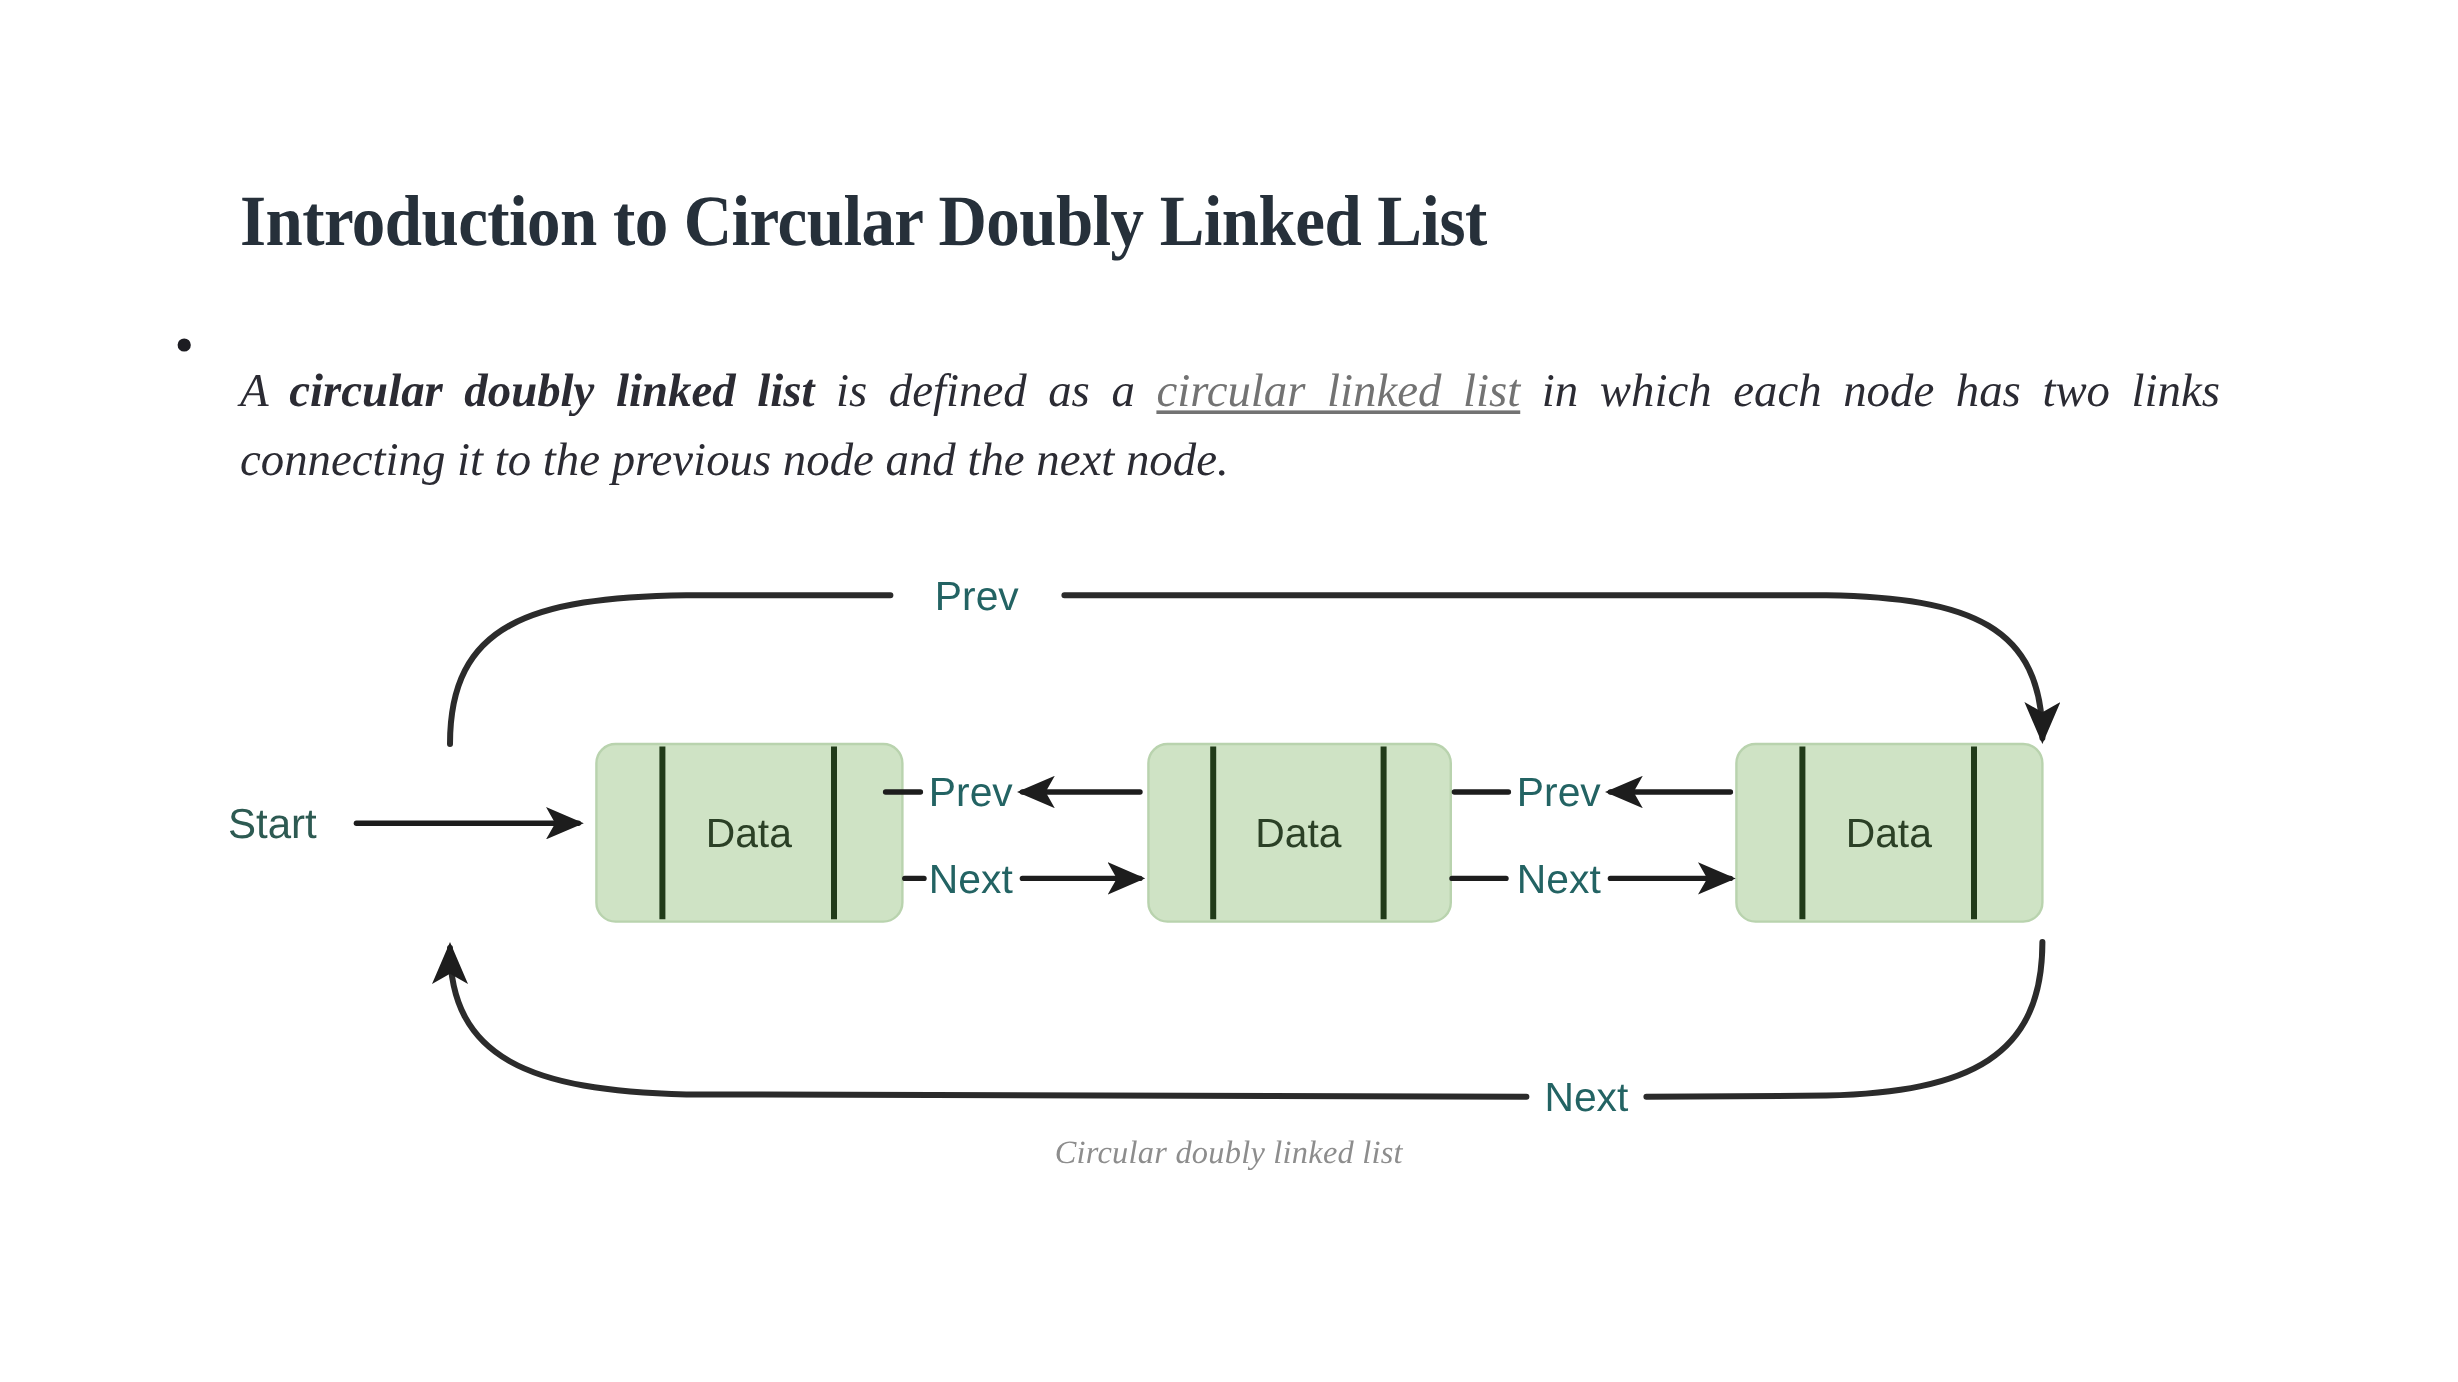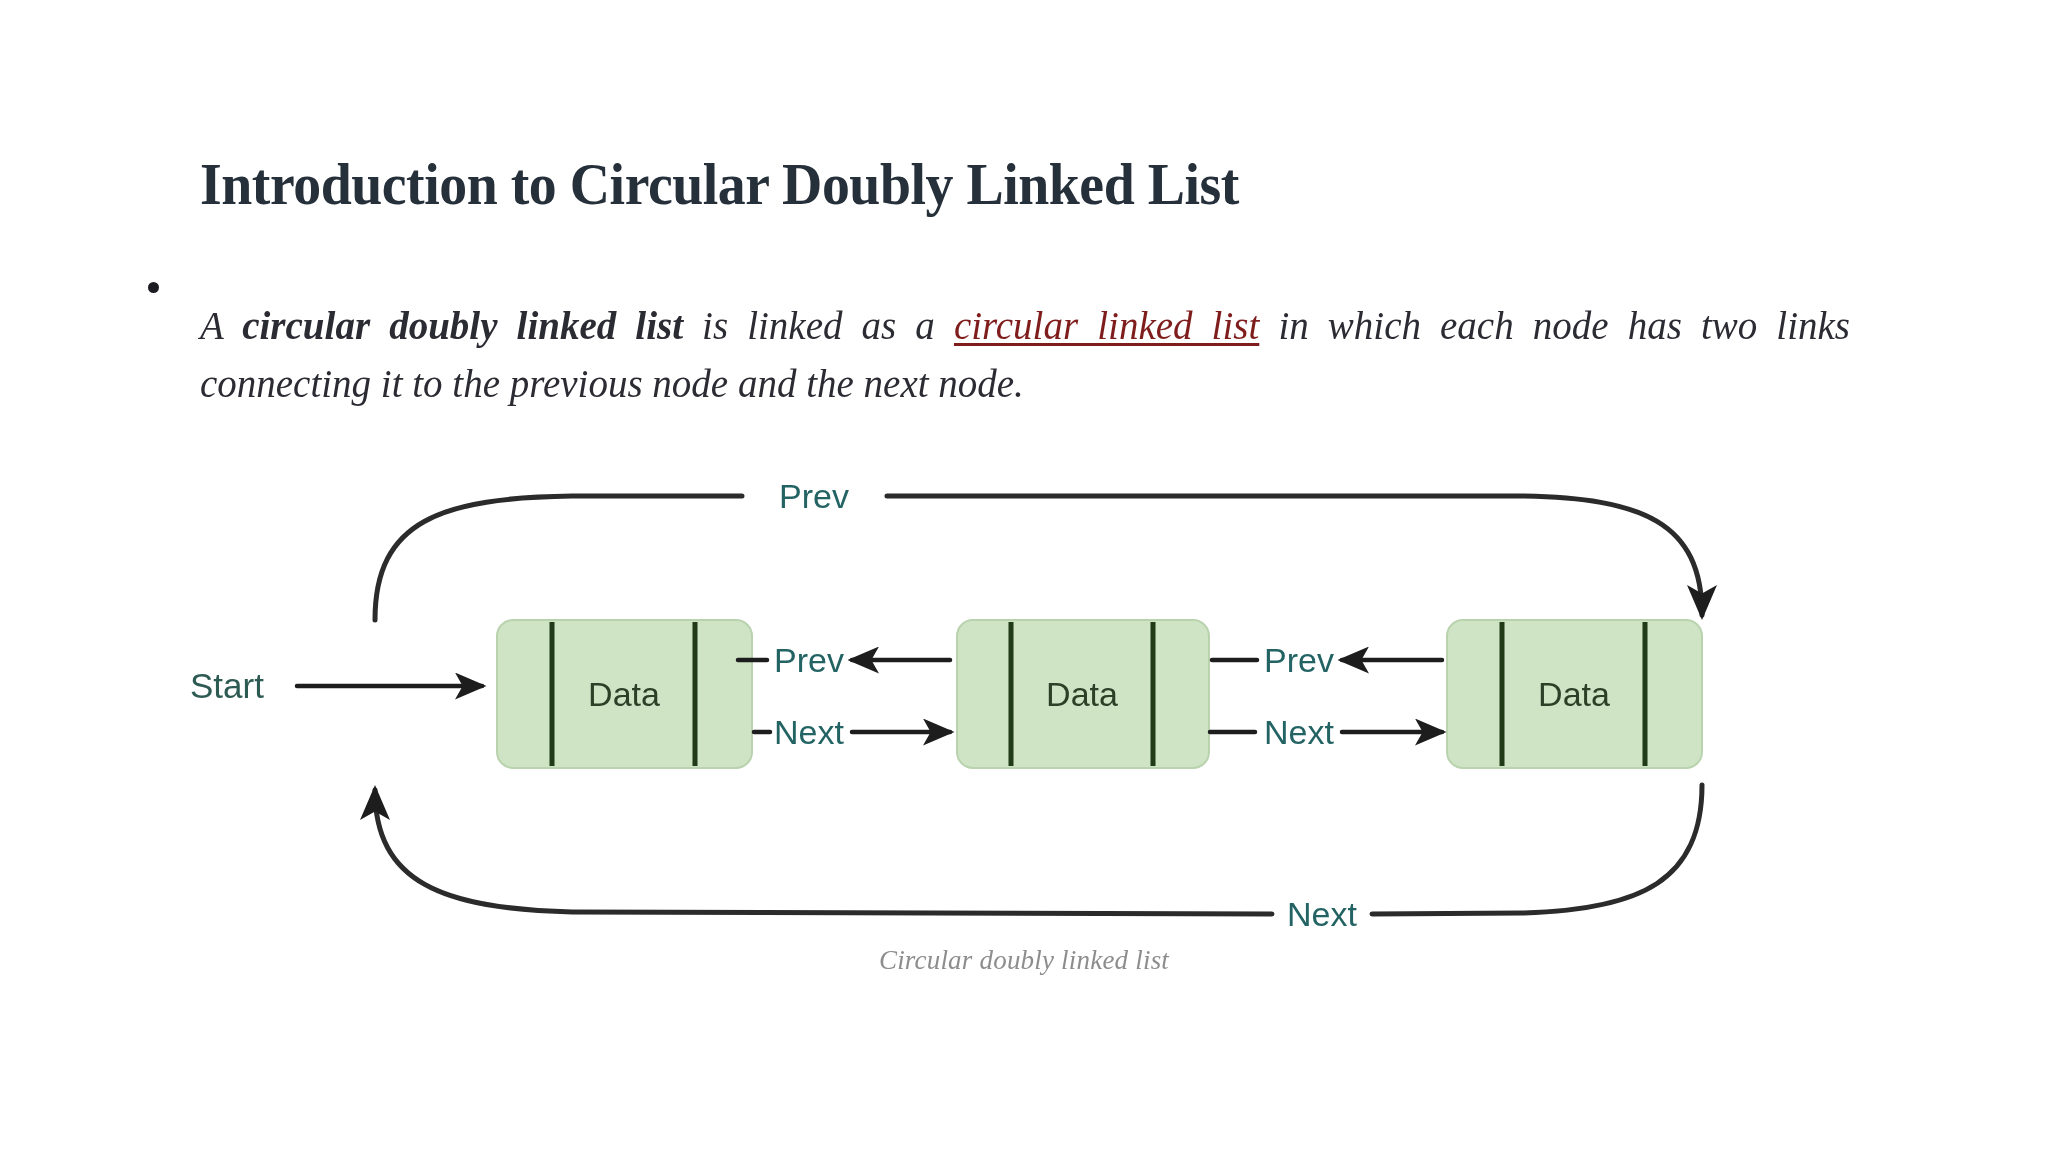--- a/index.html
+++ b/index.html
@@ -67,21 +67,21 @@
     line-height: 58px;
     color: #2b2b33;
     text-align: justify;
     text-justify: inter-word;
   }
   .bullet-text .strong {
     font-weight: bold;
     font-style: italic;
   }
   .bullet-text .link {
-    color: #7f1d1d;
+    color: #737373;
     text-decoration: underline;
     text-underline-offset: 4px;
     font-style: italic;
     cursor: pointer;
   }
 
   
   .diagram {
     position: absolute;
     left: 142px;
@@ -149,21 +149,21 @@
 </style>
 </head>
 <body>
 
 <div class="slide">
 
   <h1 class="page-title">Introduction to Circular Doubly Linked List</h1>
 
   <div class="bullet-block">
     <span class="bullet-dot"></span>
-    <p class="bullet-text"><span>A </span><span class="strong">circular doubly linked list</span><span> is linked as a </span><a class="link" href="#">circular linked list</a><span> in which each node has two links connecting it to the previous node and the next node.</span></p>
+    <p class="bullet-text"><span>A </span><span class="strong">circular doubly linked list</span><span> is defined as a </span><a class="link" href="#">circular linked list</a><span> in which each node has two links connecting it to the previous node and the next node.</span></p>
   </div>
 
   <div class="diagram">
     <svg viewBox="0 0 1750 560" xmlns="http://www.w3.org/2000/svg">
       <defs>
         <marker id="arrow" viewBox="0 0 14 12" refX="12" refY="6" markerWidth="7" markerHeight="6" orient="auto-start-reverse">
           <path d="M 0 0 L 14 6 L 0 12 L 3.4 6 Z" fill="#1d1d1d"></path>
         </marker>
       </defs>
 

